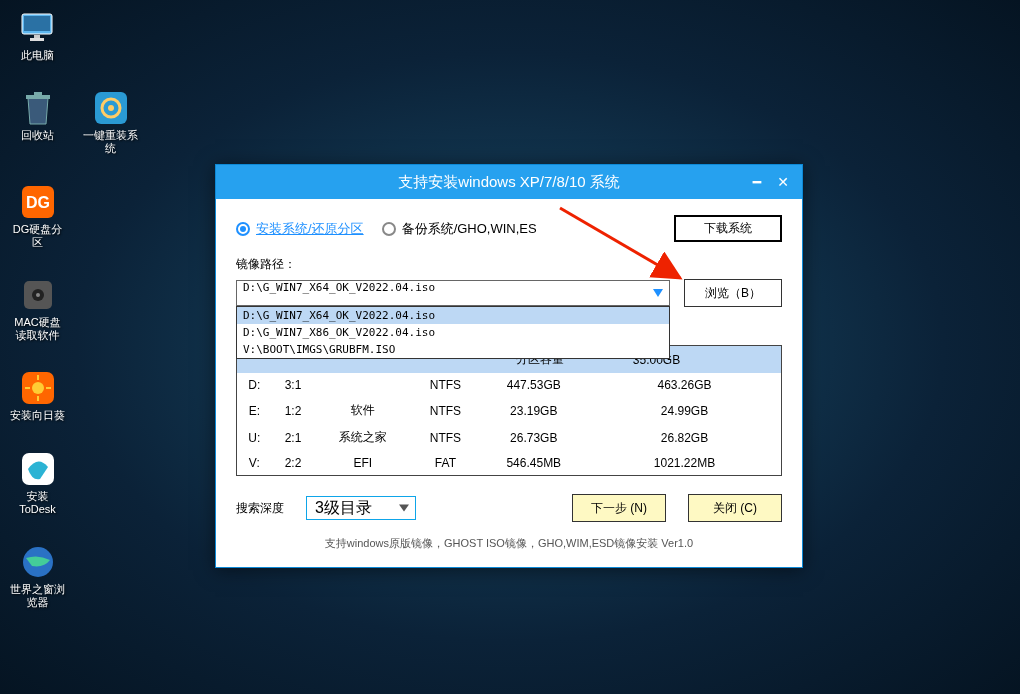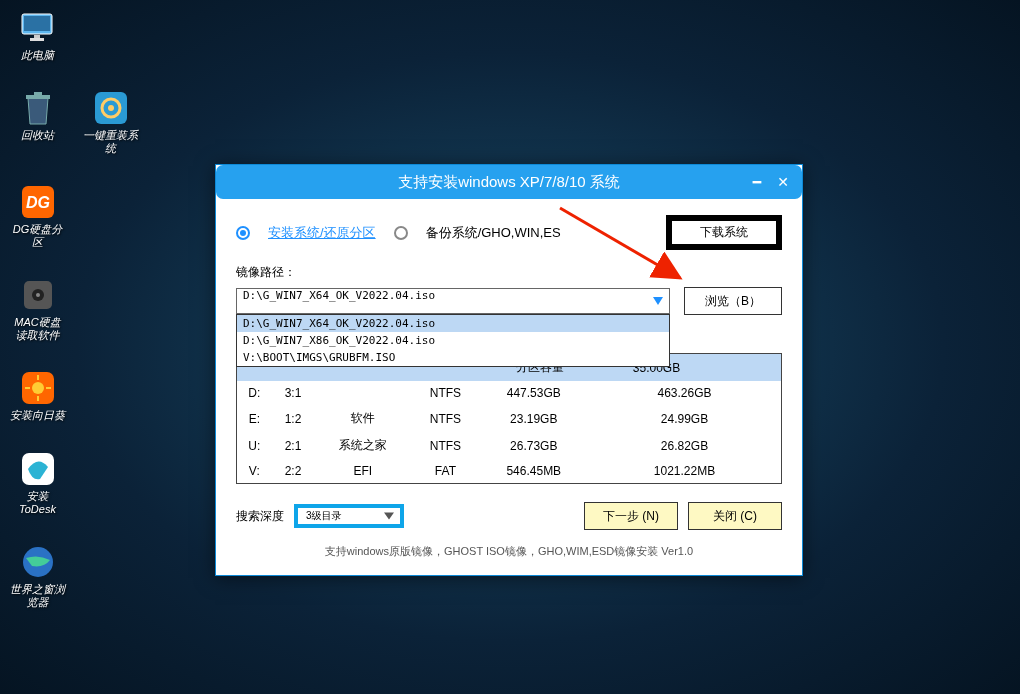--- a/index.html
+++ b/index.html
@@ -11,21 +11,20 @@
     font-size: 12px;
     overflow: hidden;
     position: relative;
   }
 
   
   .desktop-icons {
     position: absolute;
     top: 10px;
     left: 10px;
-    font-style: italic;
   }
   .icon-col { display: flex; flex-direction: column; gap: 28px; }
   .icon-row { display: flex; gap: 18px; }
   .desktop-icon {
     display: flex;
     flex-direction: column;
     align-items: center;
     width: 55px;
     cursor: pointer;
   }
@@ -55,21 +54,20 @@
     box-shadow: 0 2px 18px rgba(0,0,0,.5);
     border: 1px solid #0d89d6;
   }
   .titlebar {
     height: 34px;
     background: #26a1ef;
     display: flex;
     align-items: center;
     justify-content: center;
     position: relative;
-    border-radius: 7px;
   }
   .titlebar .title {
     color: #fff;
     font-size: 15px;
   }
   .titlebar .win-btns {
     position: absolute;
     right: 6px;
     top: 0;
     height: 100%;
@@ -93,31 +91,31 @@
     position: relative;
   }
 
   
   .radio-row {
     display: flex;
     align-items: center;
     gap: 18px;
     margin-bottom: 14px;
   }
-  .radio-opt { display: flex; align-items: center; gap: 18px; font-size: 13px; cursor:pointer;}
+  .radio-opt { display: flex; align-items: center; gap: 6px; font-size: 13px; cursor:pointer;}
   .radio-opt .circle {
     width: 14px; height: 14px; border-radius: 50%;
     border: 2px solid #888; display:flex;align-items:center;justify-content:center;
   }
   .radio-opt.selected .circle { border-color: #1e90ff; }
   .radio-opt.selected .dot { width:6px;height:6px;border-radius:50%;background:#1e90ff; }
   .radio-opt.selected .txt { color:#1e90ff; text-decoration: underline; }
   .dl-btn {
     margin-left: auto;
-    border: 6px solid #000000;
+    border: 2px solid #000000;
     background:#fff;
     padding: 3px 28px;
     font-size: 12px;
     cursor:pointer;
   }
 
   .path-label { font-size:12px; margin-bottom:6px; }
 
   .path-row { display:flex; gap: 14px; align-items:center; margin-bottom: 0; }
   .path-select-wrap {
@@ -175,28 +173,28 @@
   table { width:100%; border-collapse: collapse; font-size:12px;}
   th, td { padding: 5px 4px; text-align:center; }
   .partial-hdr td { background:#bdd8f4; text-align:right; padding-right:60px;}
   tbody tr td { border-top: none; }
 
   
   .bottom-row {
     display:flex;
     align-items:center;
     margin-top: 18px;
-    gap:10px;
+    gap:22px;
   }
   .bottom-row .lbl { font-size:12px;}
   .depth-select {
     width:110px; height:24px;
-    border:4px solid #0ea5e9;
+    border:1px solid #0ea5e9;
     padding: 0 22px 0 8px;
-    font-size:10px;
+    font-size:16px;
     position:relative;
     display:flex;align-items:center;
   }
   .depth-select .tri {
     position:absolute; right:6px; top:50%; transform:translateY(-50%);
     width:0;height:0;
     border-left:5px solid transparent;
     border-right:5px solid transparent;
     border-top:7px solid #555;
   }

